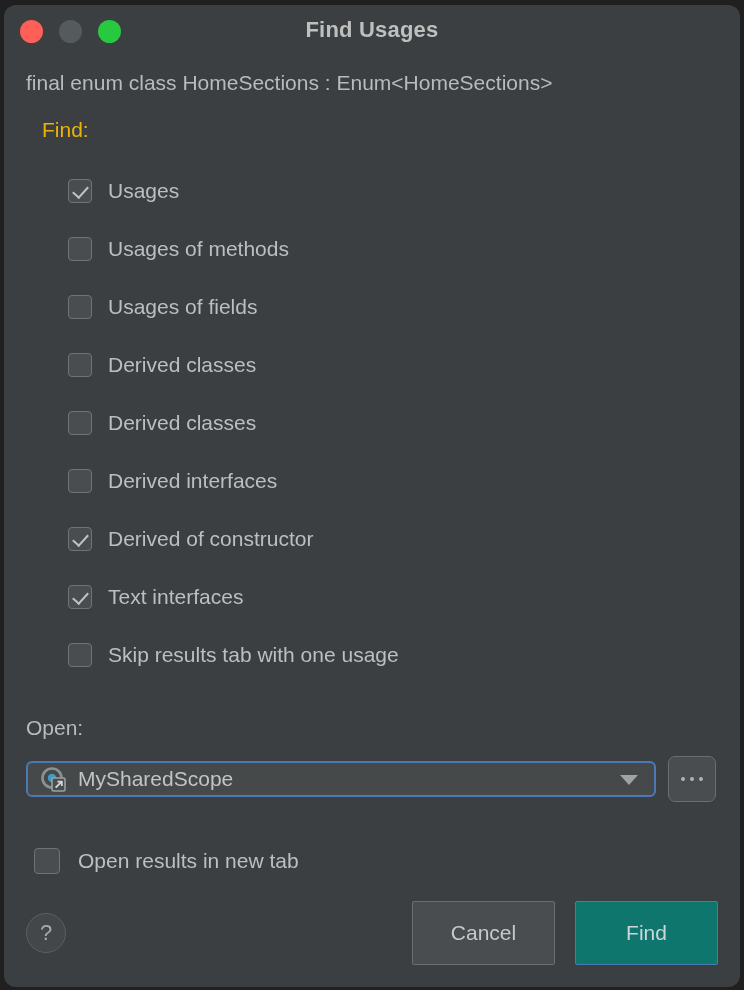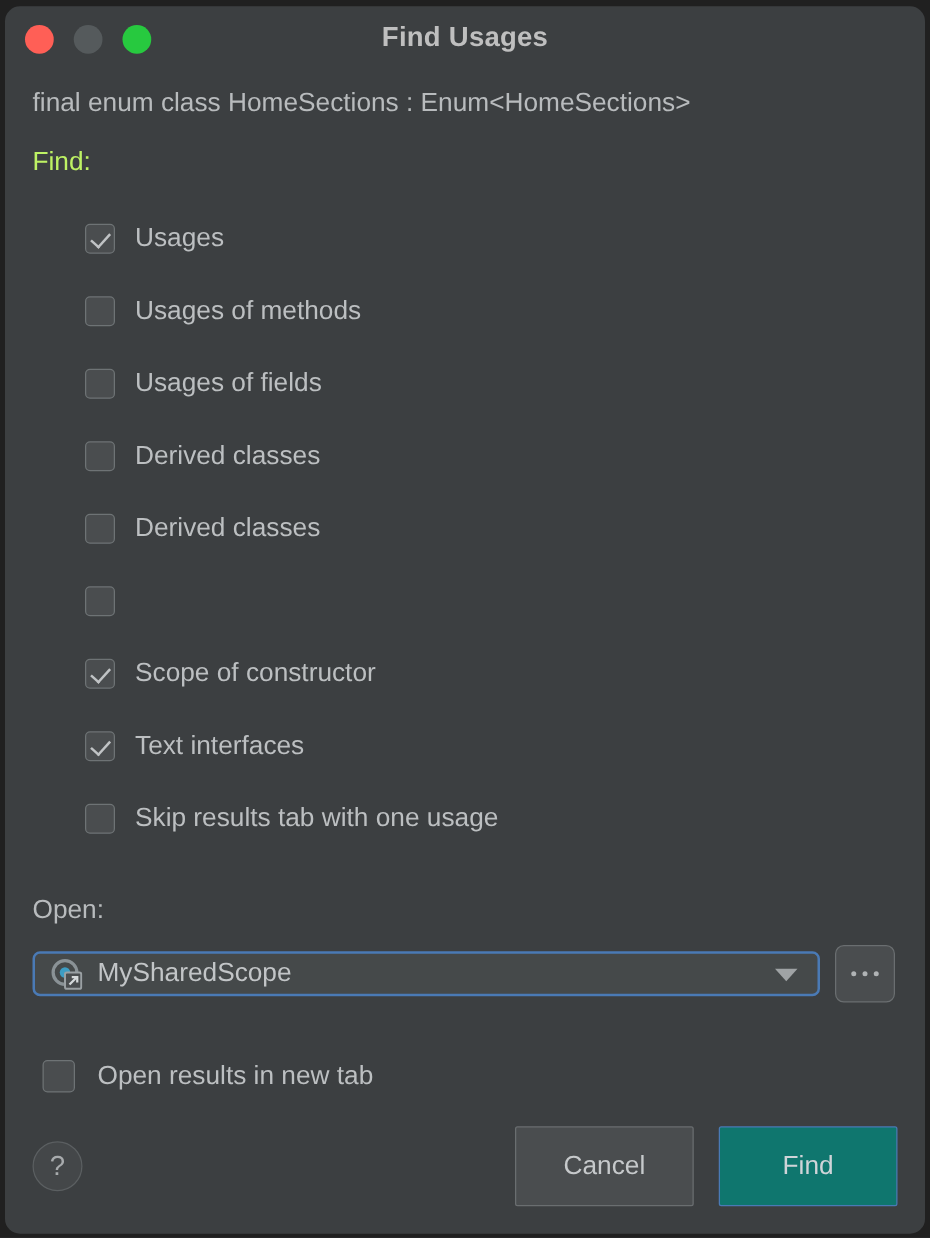--- a/index.html
+++ b/index.html
@@ -72,22 +72,23 @@
 
   .signature {
     font-size: 21px;
     color: #b8bbbd;
     margin-top: 14px;
     white-space: nowrap;
   }
 
   .find-label {
     font-size: 21px;
-    color: #bef264;
+    color: #eab308;
     margin-top: 23px;
+    margin-left: 16px;
   }
 
   
   .options {
     margin-top: 20px;
     padding-left: 42px;
   }
   .opt-row {
     display: flex;
     align-items: center;
@@ -287,25 +288,26 @@
         <span class="opt-label">Derived classes</span>
       </div>
 
       <div class="opt-row">
         <span class="cbox"></span>
         <span class="opt-label">Derived classes</span>
       </div>
 
       <div class="opt-row">
         <span class="cbox"></span>
+        <span class="opt-label">Derived interfaces</span>
       </div>
 
       <div class="opt-row">
         <span class="cbox checked"></span>
-        <span class="opt-label">Scope of constructor</span>
+        <span class="opt-label">Derived of constructor</span>
       </div>
 
       <div class="opt-row">
         <span class="cbox checked"></span>
         <span class="opt-label">Text interfaces</span>
       </div>
 
       <div class="opt-row">
         <span class="cbox"></span>
         <span class="opt-label">Skip results tab with one usage</span>

